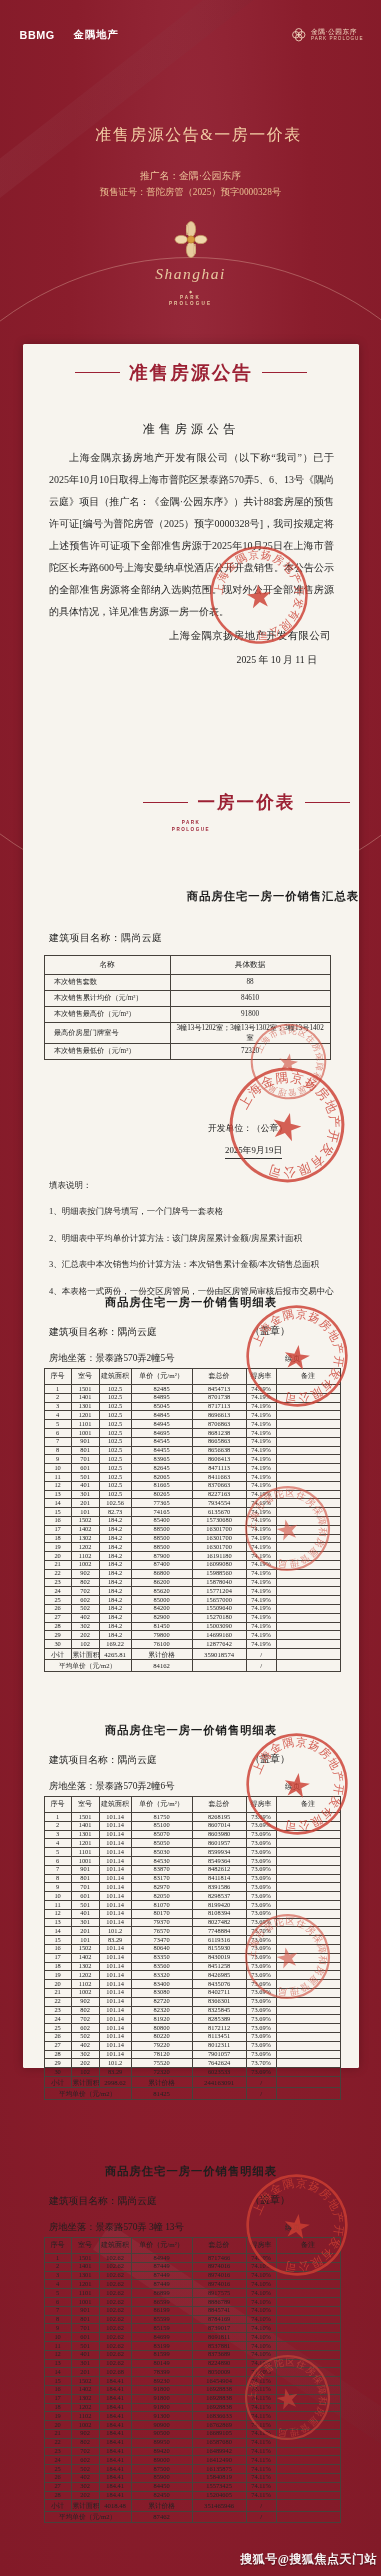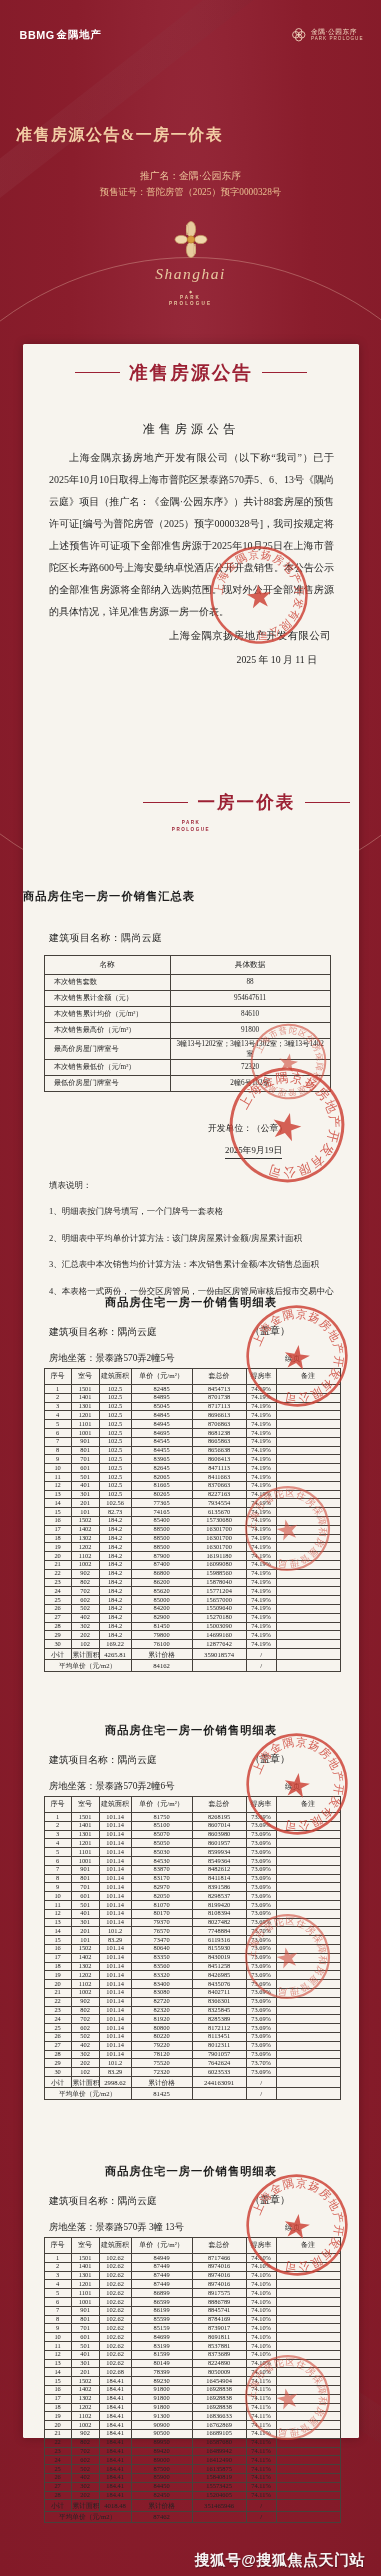--- a/index.html
+++ b/index.html
@@ -6,49 +6,49 @@
   body{background:#5d1220;font-family:"Liberation Serif",serif;}
   .page{position:relative;width:381px;height:2576px;margin:0 auto;overflow:hidden;
         background:radial-gradient(ellipse at 50% 18%, #96293a 0%, #8a1d2c 45%, #821a28 100%);}
   .fold{position:absolute;background:linear-gradient(135deg,rgba(255,255,255,0.05),rgba(0,0,0,0.04));
         width:464px;height:31px;transform:rotate(-38deg);pointer-events:none;}
   .fold.f1{top:62px;left:-103px;}
   .fold.f2{top:2351px;left:62px;transform:rotate(34deg);}
 
   
   .hdr{position:absolute;top:27px;left:19.6px;right:17.5px;display:flex;justify-content:space-between;align-items:center;}
-  .logo-l{display:flex;align-items:center;gap:2px;color:#fff;font-family:"Liberation Sans",sans-serif;}
+  .logo-l{display:flex;align-items:center;gap:19px;color:#fff;font-family:"Liberation Sans",sans-serif;}
   .bbmg{font-weight:bold;font-size:10.8px;letter-spacing:0.5px;position:relative;}
   .bbmg-cn{font-size:10.3px;font-weight:bold;letter-spacing:1px;font-family:"Liberation Serif",serif;}
   .logo-r{display:flex;align-items:center;gap:4.1px;color:#f5ddc4;}
   .knot{flex:0 0 auto;}
   .logo-r-txt{line-height:1.25;}
   .logo-r-main{font-size:6.7px;letter-spacing:0.5px;}
   .logo-r-sub{font-size:4.6px;letter-spacing:1px;font-family:"Liberation Sans",sans-serif;color:#ecd2b6;}
 
   
   .hero-project{position:absolute;top:93px;left:0;right:0;text-align:center;color:#f2cda4;
         font-size:18.6px;font-weight:bold;letter-spacing:4.1px;}
-  .hero-title{position:absolute;top:125px;left:16px;right:0;text-align:left;color:#f2cda4;
-        font-size:16px;font-weight:bold;letter-spacing:1.5px;}
+  .hero-title{position:absolute;top:125px;left:16px;right:0;text-align:center;color:#f2cda4;
+        font-size:16px;font-weight:normal;letter-spacing:1.5px;}
   .hero-promo{position:absolute;top:170px;left:0;right:0;text-align:center;color:#eec69c;font-size:9.8px;}
   .hero-permit{position:absolute;top:186px;left:0;right:0;text-align:center;color:#eac092;font-size:9.3px;}
   .arc{position:absolute;top:257px;left:50%;margin-left:-320px;width:639px;height:639px;border-radius:50%;
         border:1px solid rgba(244,210,184,0.33);}
   .flower{position:absolute;top:221px;left:50%;transform:translateX(-50%);}
   .script{position:absolute;top:265px;left:0;right:0;text-align:center;color:#e8c9a0;
         font-size:15.5px;font-style:italic;font-family:"Liberation Serif",serif;letter-spacing:1.5px;}
   .diamond{position:absolute;top:289px;left:0;right:0;text-align:center;color:#e8c9a0;font-size:4.1px;}
   .hero-park{position:absolute;top:295px;left:0;right:0;text-align:center;color:#e8c9a0;
         font-size:4.6px;letter-spacing:2.1px;font-family:"Liberation Sans",sans-serif;font-weight:bold;}
   .hero-prologue{position:absolute;top:301px;left:0;right:0;text-align:center;color:#e8c9a0;
         font-size:4.6px;letter-spacing:2.1px;font-family:"Liberation Sans",sans-serif;font-weight:bold;}
 
   
-  .card{position:absolute;top:344px;left:23px;width:336px;height:2094px;background:#f7f4ee;
+  .card{position:absolute;top:344px;left:23px;width:336px;height:1724px;background:#f7f4ee;
         border-radius:1.5px;box-shadow:0 0 9.3px rgba(0,0,0,0.25);}
   .card *{box-sizing:border-box;}
 
   .banner{position:absolute;left:0;right:0;display:flex;align-items:center;justify-content:center;
         color:#9c2134;font-weight:bold;}
   .banner::before,.banner::after{content:"";width:45px;height:1px;background:#9c2134;margin:0 9.3px;}
   .banner.b1{top:15.5px;font-size:18.6px;letter-spacing:2.1px;}
   .banner.b2{top:446px;font-size:17.5px;letter-spacing:2.1px;justify-content:flex-end;}
   .ppl-sub{position:absolute;top:476px;left:0;right:0;text-align:center;color:#9c2134;
         font-family:"Liberation Sans",sans-serif;font-weight:bold;font-size:4.6px;letter-spacing:1.5px;line-height:1.5;}
@@ -60,21 +60,21 @@
   .ann-company{position:absolute;top:285px;right:28px;color:#222;font-size:10.3px;letter-spacing:0.5px;}
   .ann-date{position:absolute;top:310px;right:42px;color:#222;font-size:9.8px;}
 
   .seal{position:absolute;color:rgba(204,62,50,0.82);pointer-events:none;}
   .seal svg{width:100%;height:100%;}
   .seal--faded{color:rgba(206,74,58,0.6);}
   .seal-ann{left:185px;top:200px;width:102px;height:102px;transform:rotate(-6deg);}
   .seal-sum{left:226px;top:678px;width:79px;height:79px;transform:rotate(10deg);}
   .seal-dev{left:204px;top:721px;width:120px;height:120px;transform:rotate(14deg);}
 
-  .sum-title{position:absolute;top:545px;left:0;right:0;text-align:left;color:#1e1e1e;
+  .sum-title{position:absolute;top:545px;left:0;right:0;text-align:right;color:#1e1e1e;
         font-size:11.3px;font-weight:bold;letter-spacing:1px;}
   .proj-abs{position:absolute;color:#1e1e1e;font-size:9.8px;letter-spacing:0.5px;}
   .sum-proj{top:588px;left:26px;}
   table{border-collapse:collapse;table-layout:fixed;}
   .summary-table{position:absolute;top:611px;left:20.6px;width:286px;}
   .summary-table th,.summary-table td{border:0.8px solid #46413b;color:#232323;font-size:7.2px;
         text-align:center;height:16px;padding:0 3.1px;overflow:hidden;}
   .summary-table th{height:18.6px;font-size:7.7px;font-weight:normal;}
   .summary-table td.lbl{text-align:left;padding-left:9.3px;}
 
@@ -96,22 +96,22 @@
   .dt-loc{position:absolute;top:57px;left:26px;color:#1e1e1e;font-size:9.3px;}
   .dt-cont{position:absolute;top:59px;left:262px;color:#2a2a2a;font-size:7.7px;}
   .price-table{position:absolute;top:73px;left:20.6px;width:296px;}
   .price-table th,.price-table td{border:0.6px solid #46413b;color:#232323;font-size:6.4px;
         text-align:center;height:8.8px;padding:0 1px;line-height:1.05;white-space:nowrap;overflow:hidden;}
   .price-table th{height:16px;font-size:7px;font-weight:normal;}
   .price-table tr.sumrow td{height:11.3px;font-size:6.7px;}
   .seal-t1{left:221px;top:8.2px;width:106px;height:106px;transform:rotate(8deg);}
   .seal-t2{left:220px;top:189px;width:89px;height:89px;transform:rotate(-12deg);}
 
-  .watermark{position:absolute;top:2551px;right:16px;color:rgba(255,255,255,0.95);
-        font-family:Liberation Sans, sans-serif;font-weight:bold;font-size:15px;
+  .watermark{position:absolute;top:2551px;right:4px;color:rgba(255,255,255,0.95);
+        font-family:Liberation Serif, serif;font-weight:bold;font-size:12px;
         text-shadow:0.5px 0.5px 1px rgba(0,0,0,0.4);letter-spacing:0.5px;}
 </style>
 </head>
 <body>
 
 <div class="page">
   <div class="fold f1"></div>
   <div class="fold f2"></div>
 
   <div class="hdr">
@@ -198,42 +198,34 @@
           <th>名称</th>
           <th>具体数据</th>
         </tr>
       </thead>
       <tbody id="summary-tbody">
           <tr>
             <td class="lbl">本次销售套数</td>
             <td>88</td>
           </tr>
           <tr>
-            <td class="lbl">本次销售累计金额（元）</td>
-            <td>954647611</td>
-          </tr>
-          <tr>
             <td class="lbl">本次销售累计均价（元/m²）</td>
             <td>84610</td>
           </tr>
           <tr>
             <td class="lbl">本次销售最高价（元/m²）</td>
             <td>91800</td>
           </tr>
           <tr>
             <td class="lbl">最高价房屋门牌室号</td>
             <td>3幢13号1202室；3幢13号1302室；3幢13号1402室</td>
           </tr>
           <tr>
             <td class="lbl">本次销售最低价（元/m²）</td>
             <td>72320</td>
-          </tr>
-          <tr>
-            <td class="lbl">最低价房屋门牌室号</td>
-            <td>2幢6号102室</td>
           </tr>
         </tbody>
     </table>
     <div class="seal seal--faded seal-sum"><svg viewBox="0 0 200 200">
           <defs>
             <path id="sealpath2" d="M100,100 m-72,0 a72,72 0 1,1 144,0 a72,72 0 1,1 -144,0"></path>
           </defs>
           <circle cx="100" cy="100" r="93" fill="none" stroke="currentColor" stroke-width="5"></circle>
           <text font-size="21" fill="currentColor" letter-spacing="2" font-family="Liberation Serif" ,serif=""><textPath href="#sealpath2" startOffset="8">上海市普陀区住房保障和房屋管理局</textPath></text>
           <text x="100" y="124" text-anchor="middle" font-size="62" fill="currentColor">★</text>

